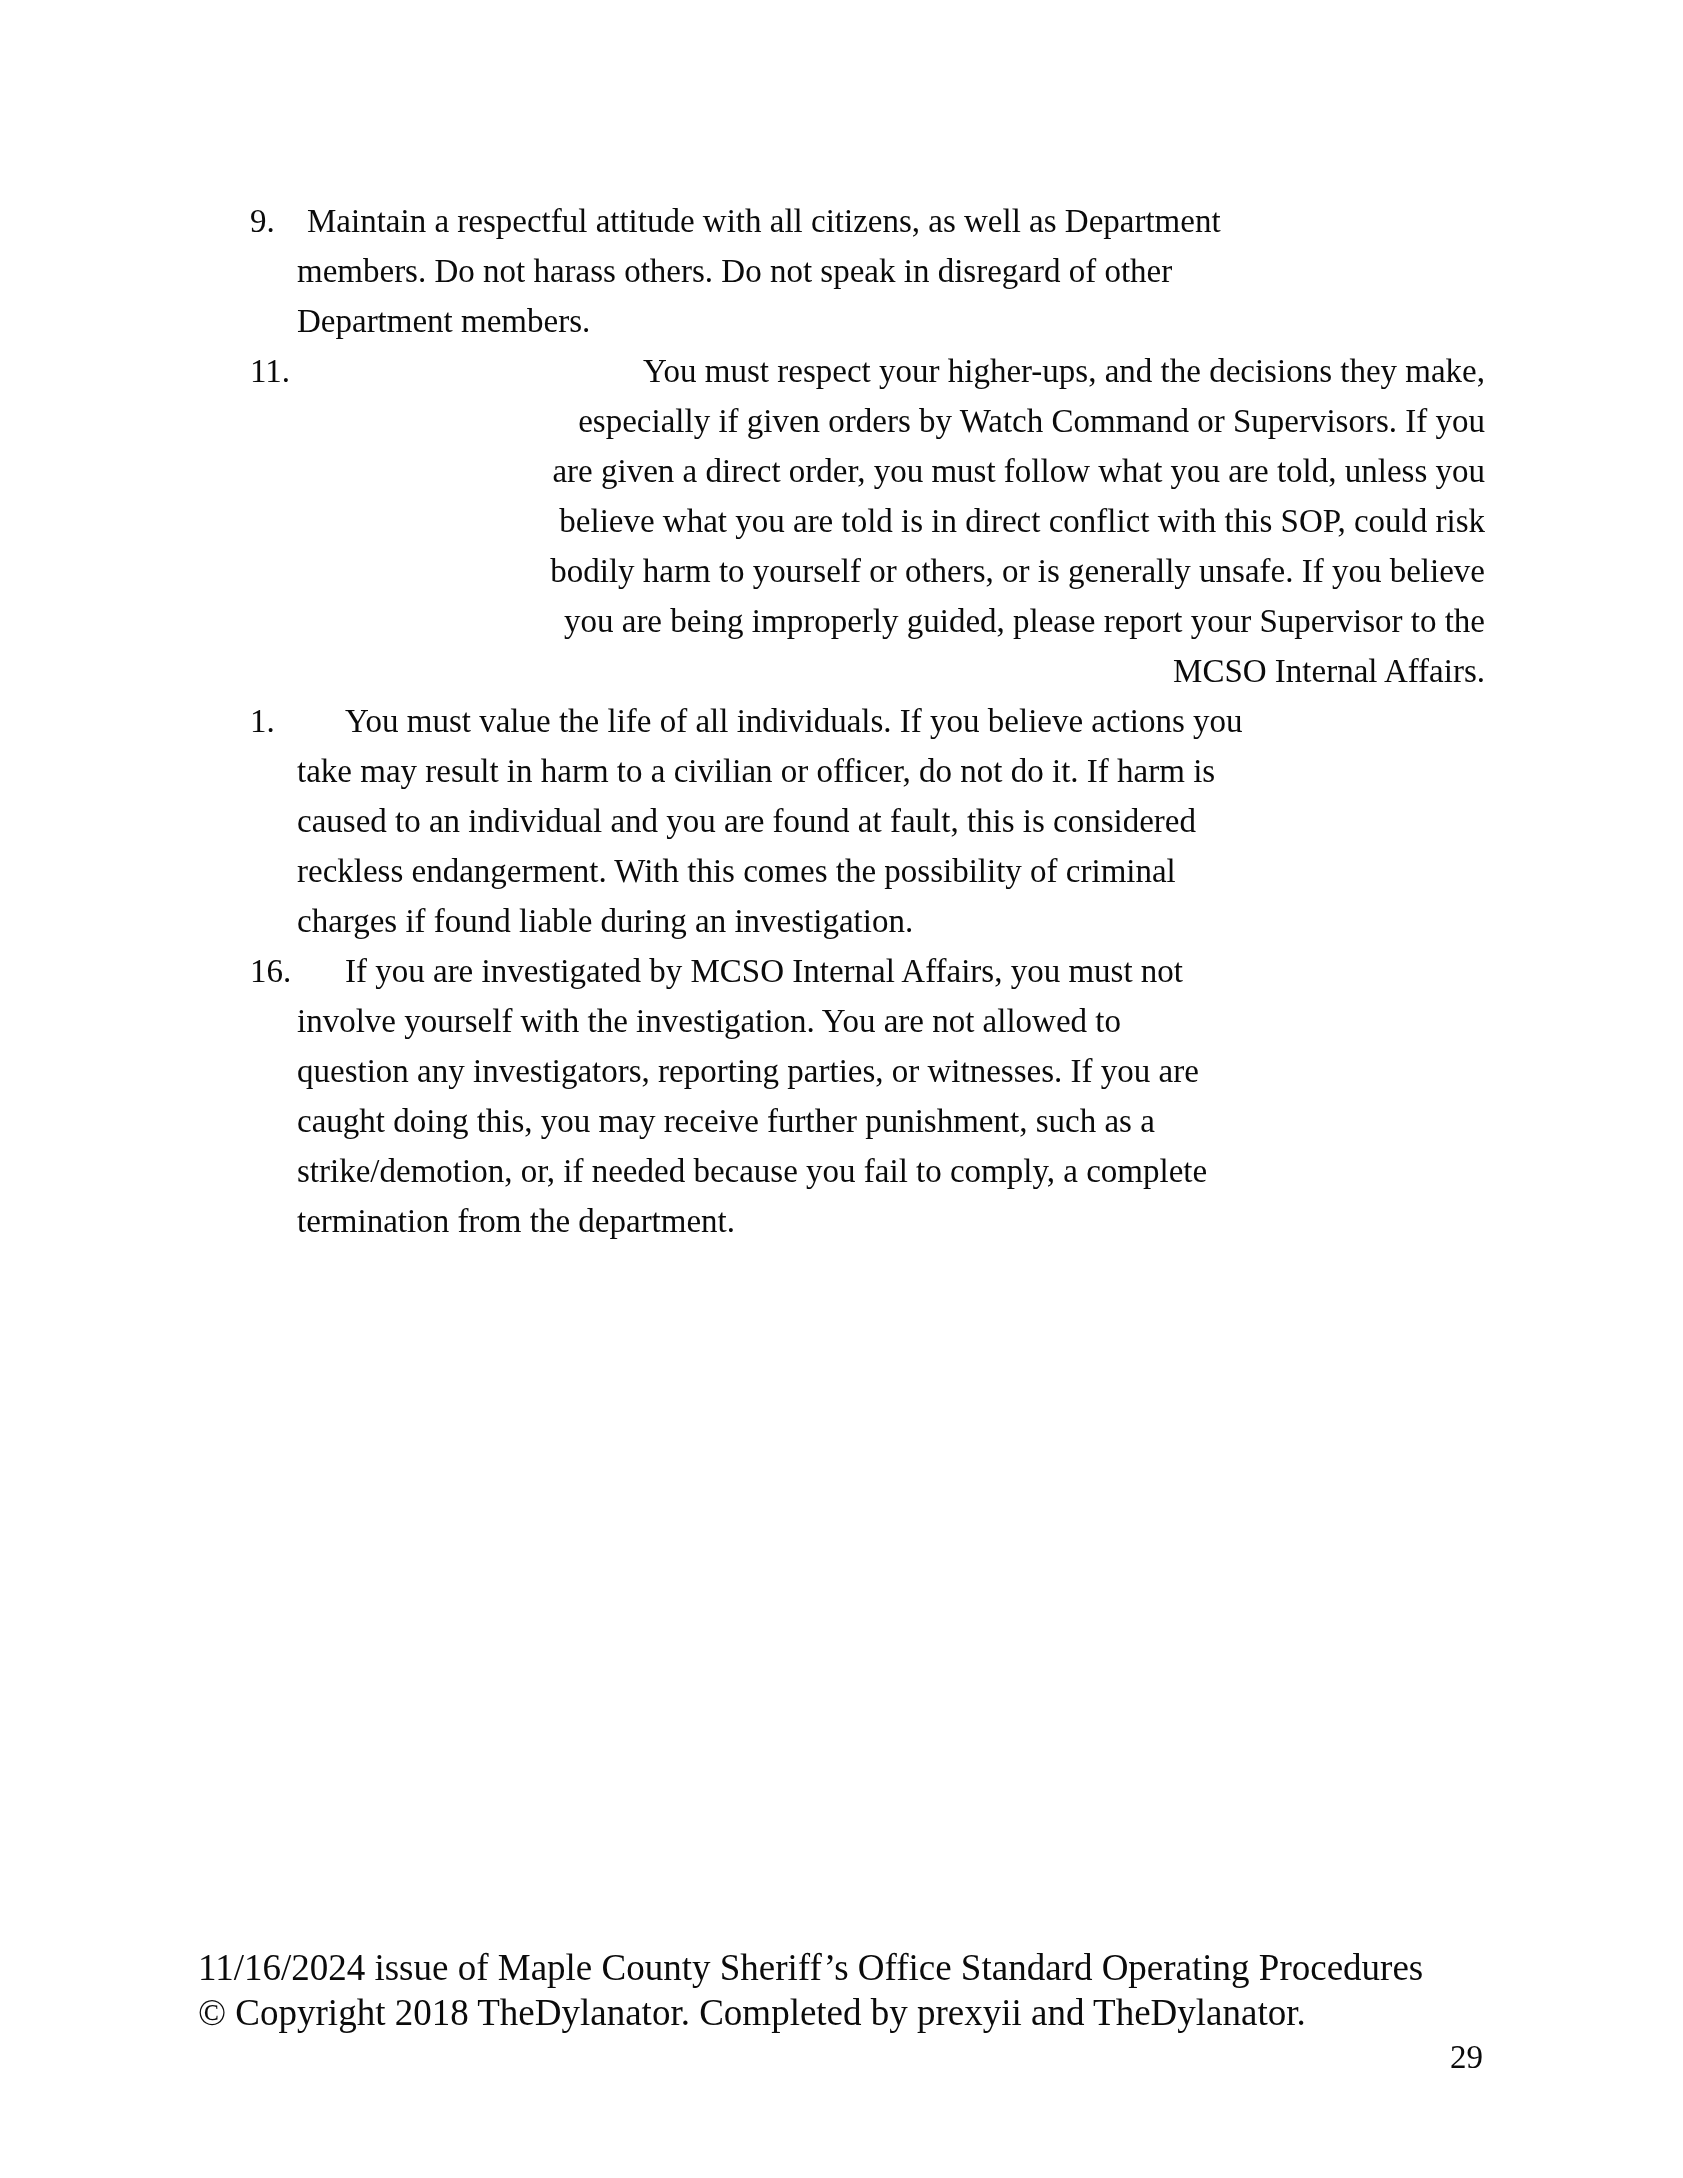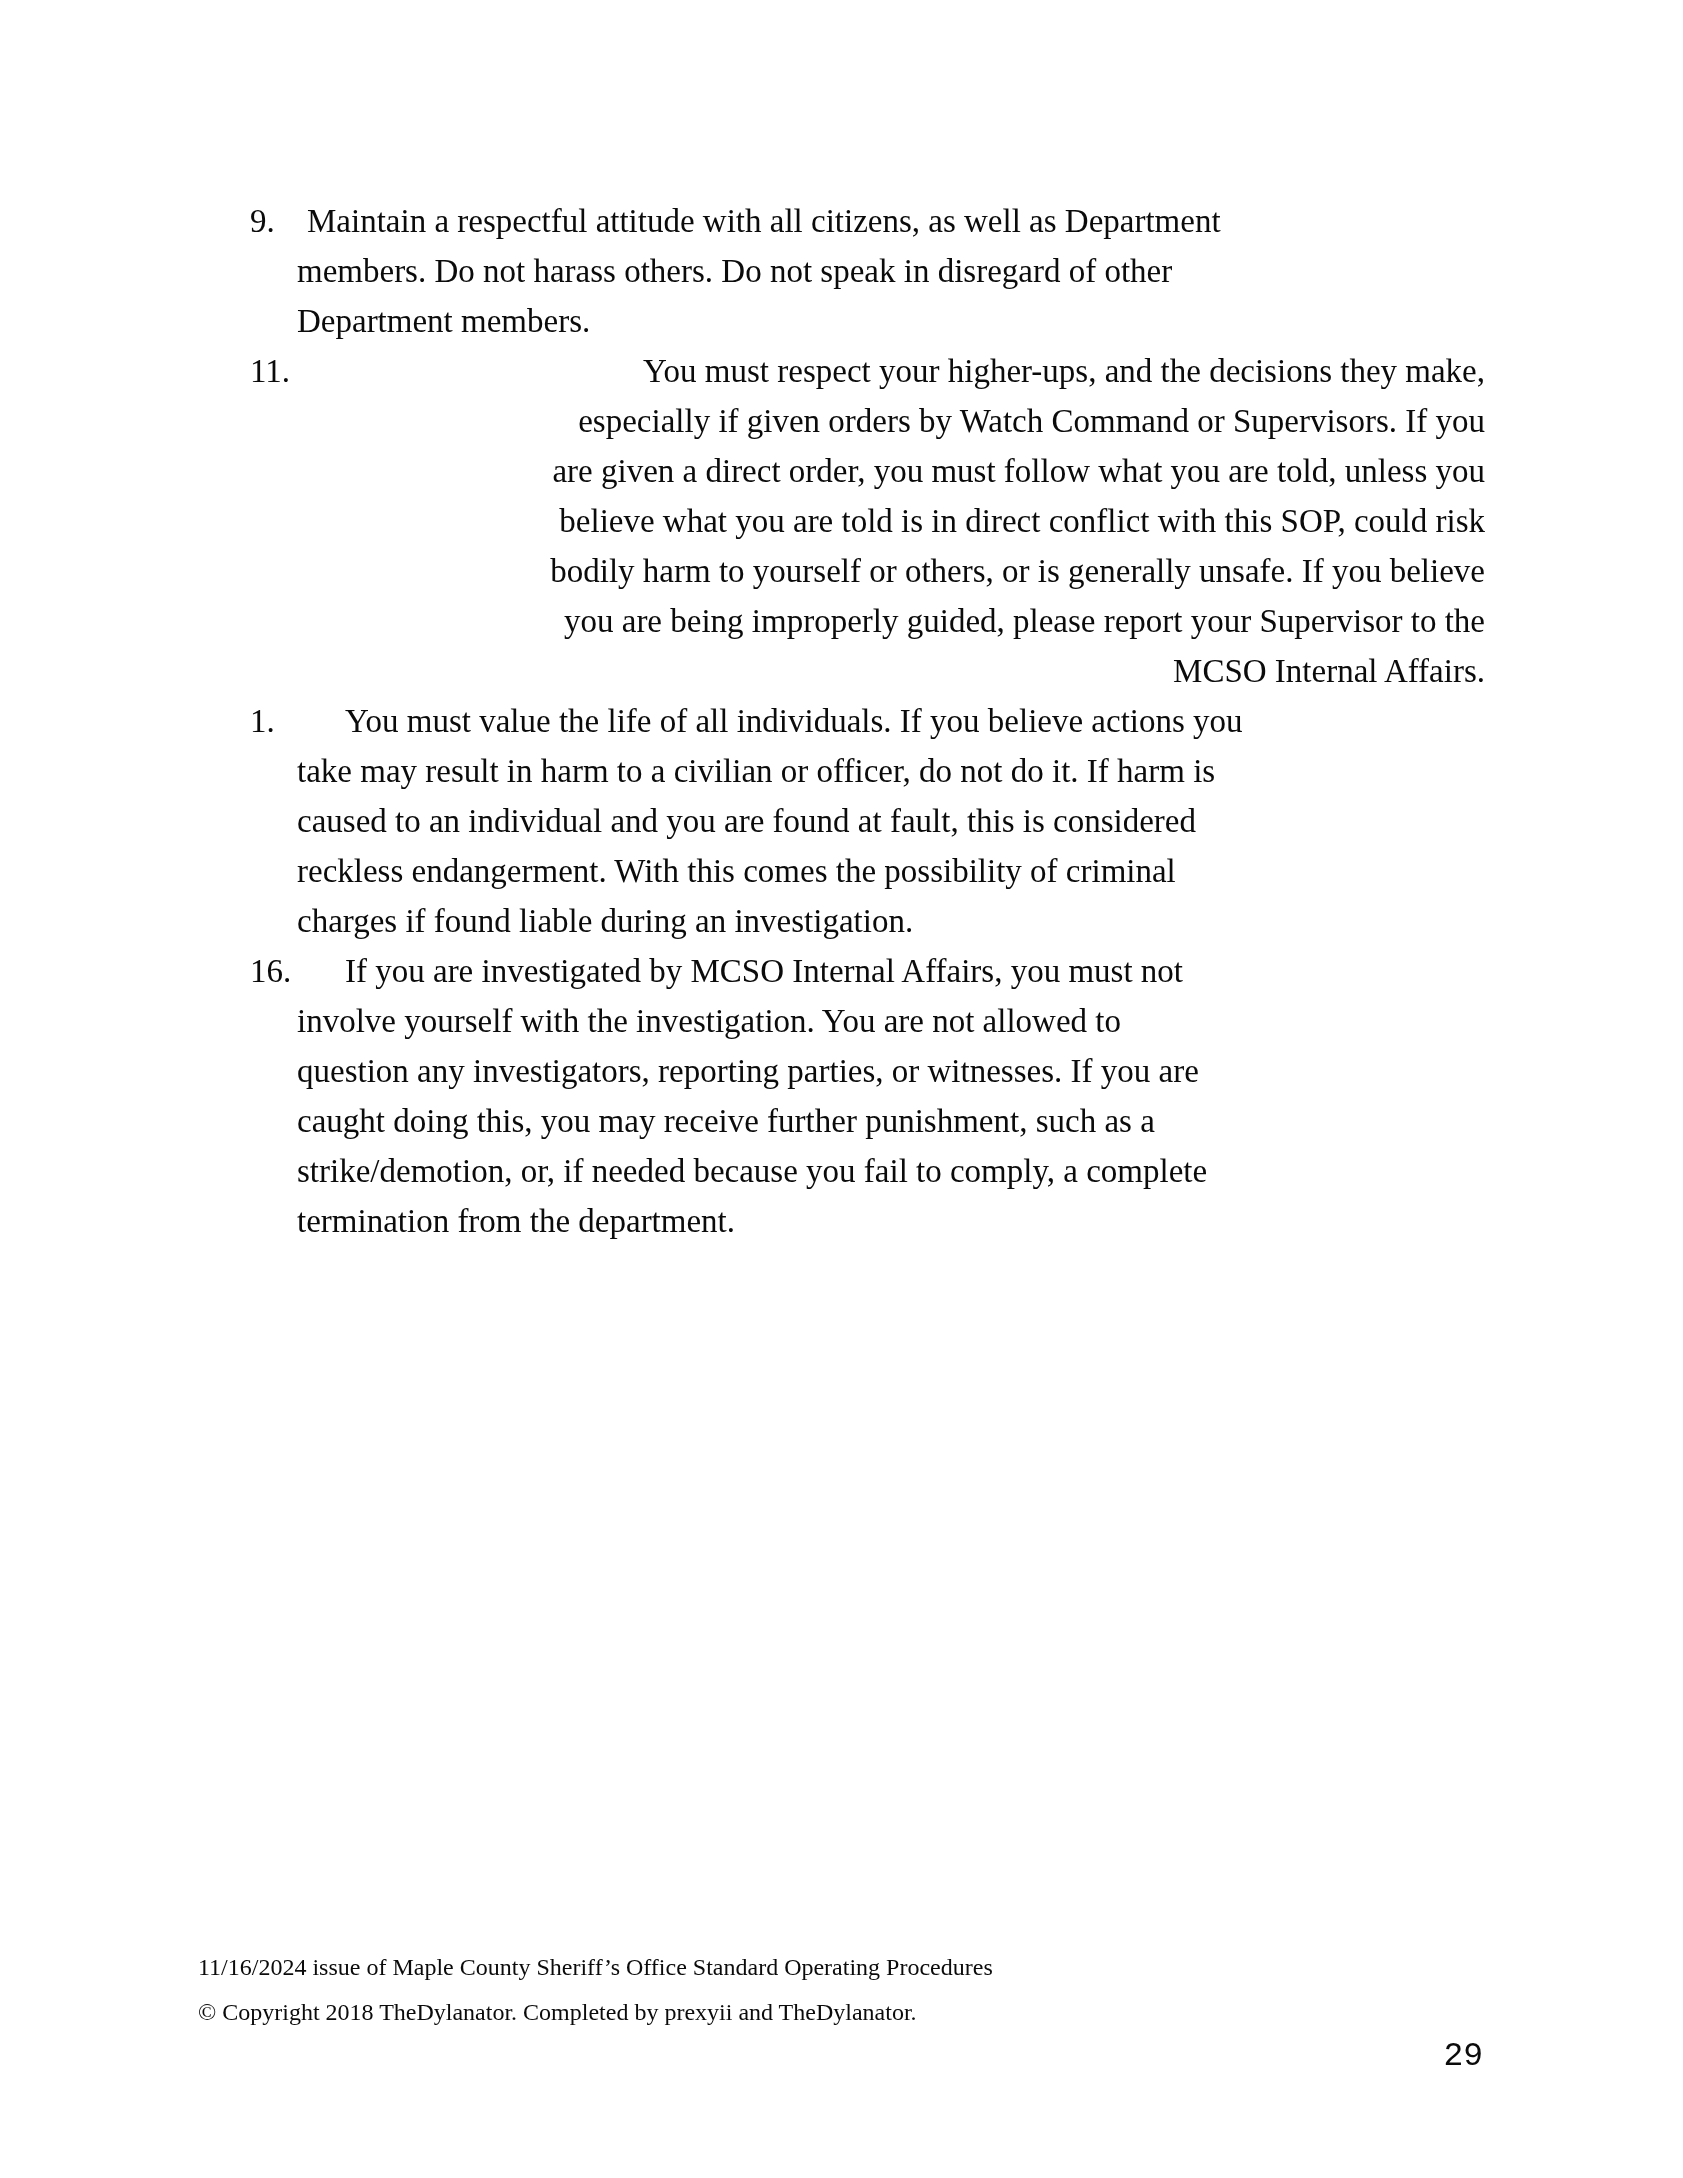--- a/index.html
+++ b/index.html
@@ -40,31 +40,30 @@
     text-indent: 0;
     white-space: nowrap;
     font-size: 33px;
     line-height: 50px;
   }
   .footer {
     position: absolute;
     left: 198px;
     right: 198px;
     top: 1945px;
-    font-size: 24px;
+    font-size: 37px;
     line-height: 45px;
   }
   .page-number {
     position: absolute;
     right: 200px;
     top: 2038px;
     font-size: 33px;
     line-height: 38px;
     text-align: right;
-    font-family: Liberation Mono, monospace;
   }
 </style>
 </head>
 <body>
 
 <div class="page">
 
   <ol class="doc-list" id="doc-list">
     <li class="item" style="text-indent: 10px;"><span class="num">9.</span><span class="txt">Maintain a respectful attitude with all citizens, as well as Department
 members. Do not harass others. Do not speak in disregard of other

